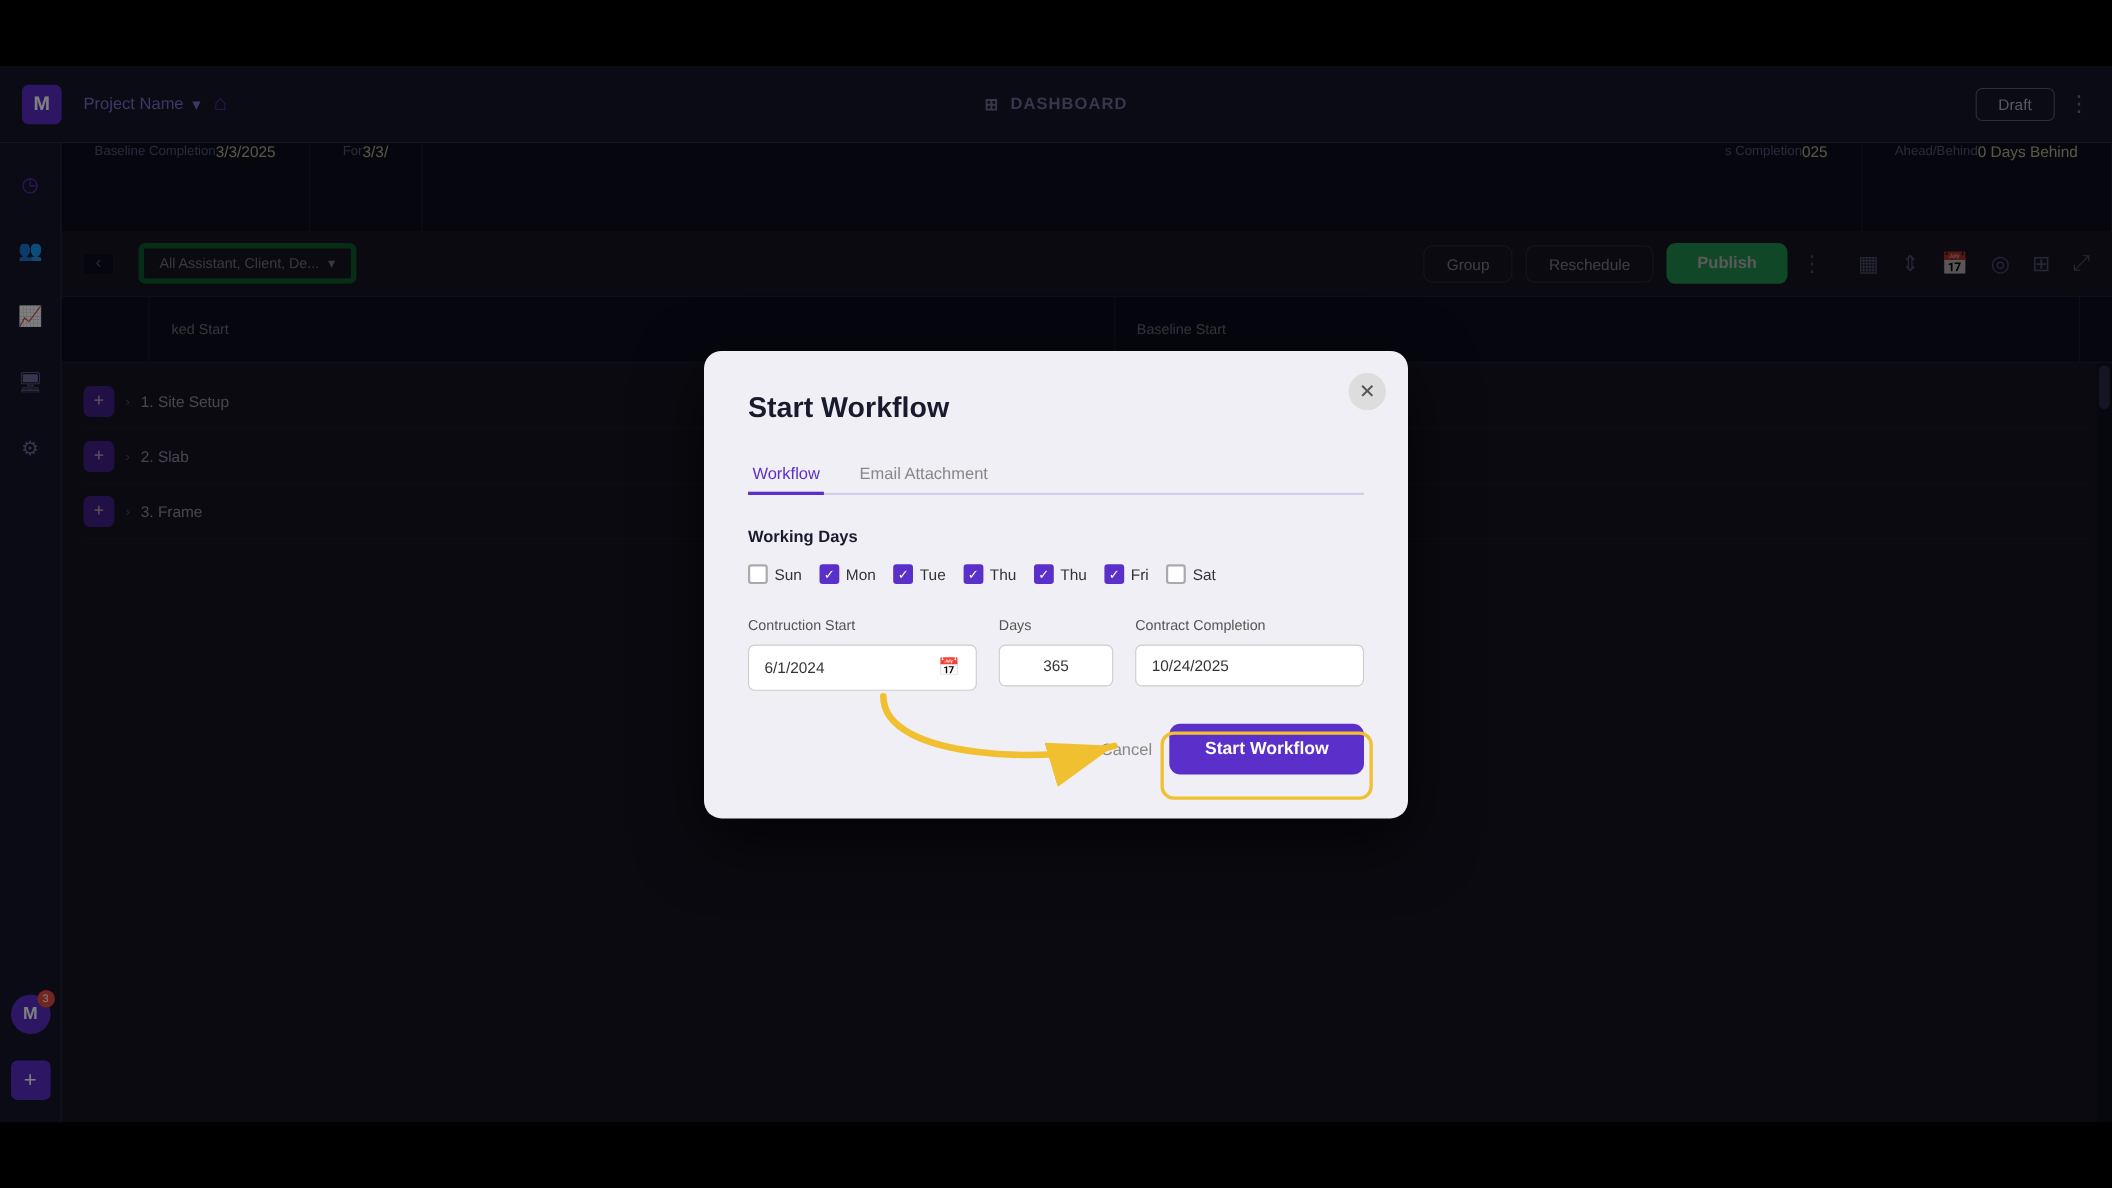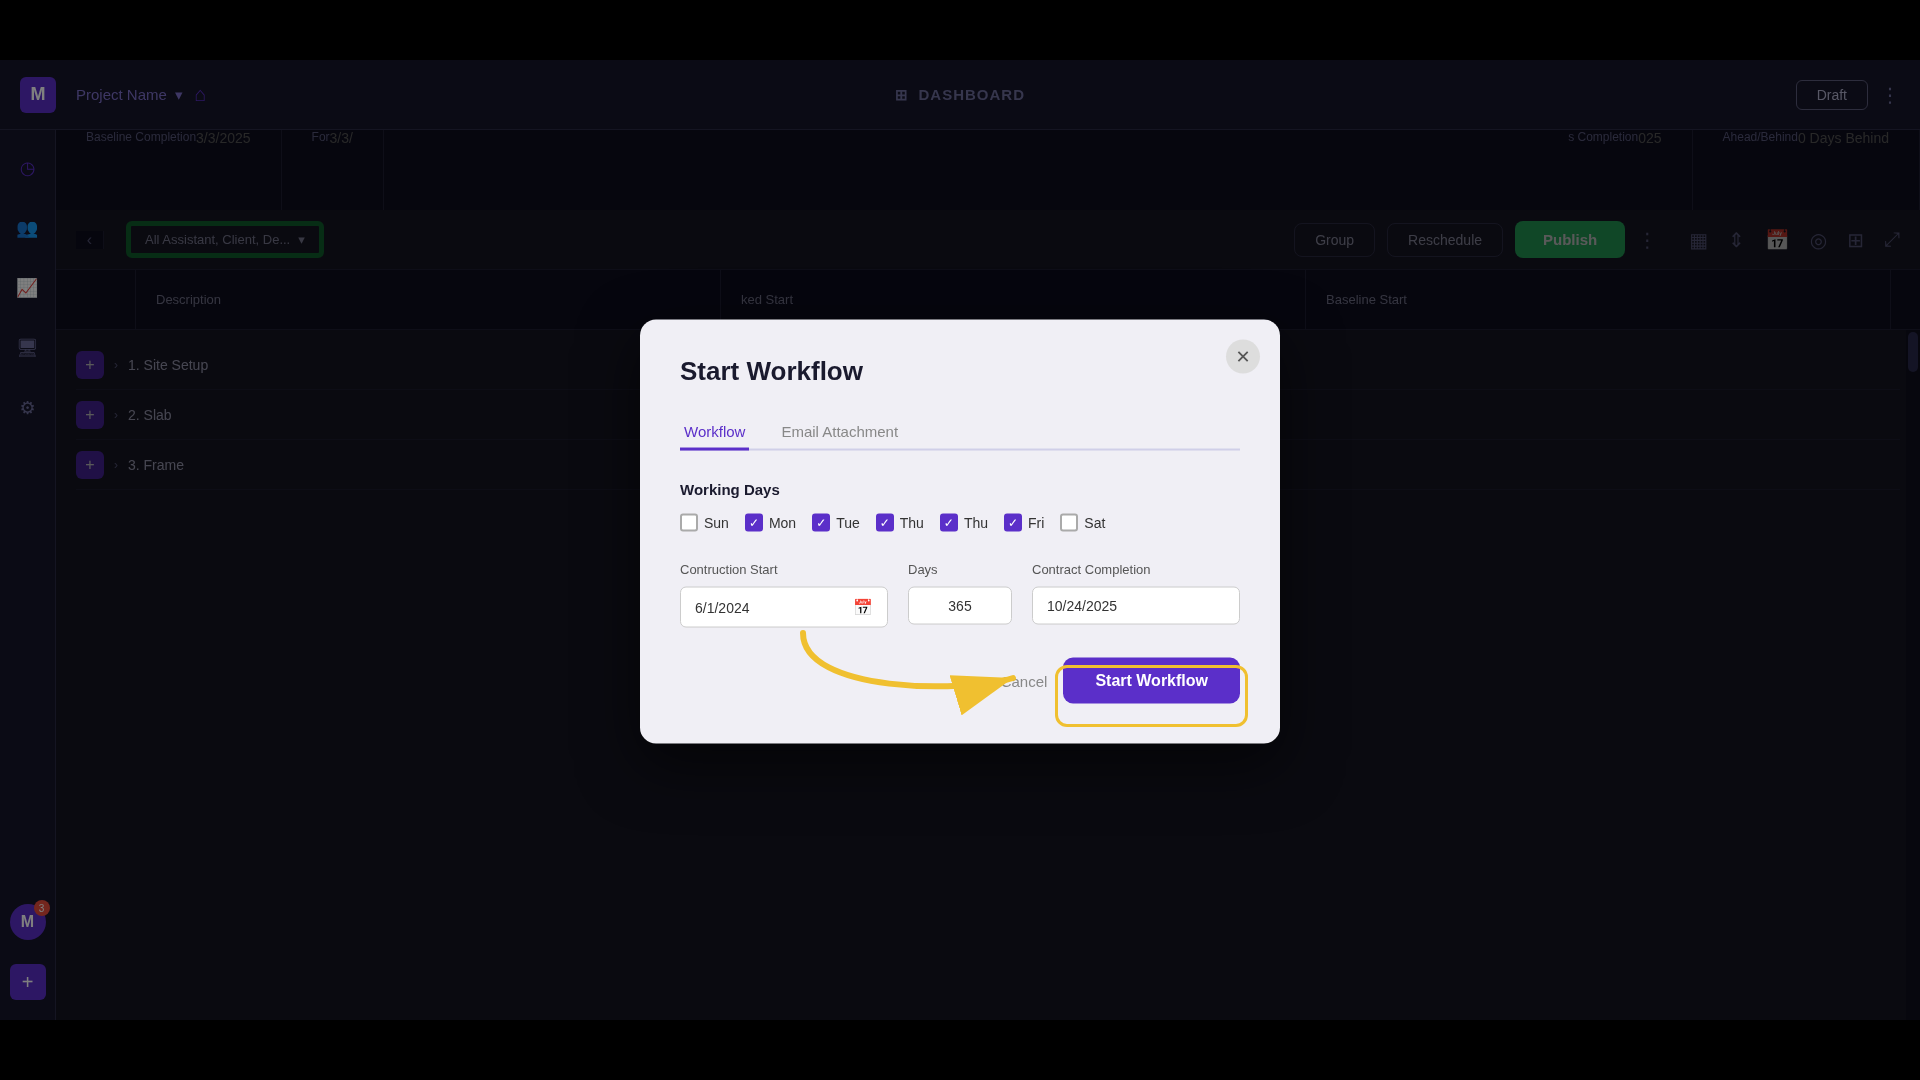--- a/index.html
+++ b/index.html
@@ -494,21 +494,21 @@
     }
 
     .band-label {
       font-size: 12px;
       color: #7878a8;
       margin-bottom: 5px;
     }
 
     .band-value {
       font-size: 14px;
-      color: #737373;
+      color: #fef9c3;
     }
   </style>
 </head>
 <body>
 
 <div class="top-bar"></div>
 
 <div class="app-content">
 
   <div class="header">
@@ -584,21 +584,20 @@
         <span>⇕</span>
         <span>📅</span>
         <span>◎</span>
         <span>⊞</span>
         <span>⤢</span>
       </div>
     </div>
 
     <div style="display:flex;background:#12122a;height:60px;align-items:center;border-bottom:1px solid #2a2a45;">
       <div style="width:80px;border-right:1px solid #2a2a45;height:100%;display:flex;align-items:center;justify-content:center;color:#9898b8;font-size:12px;"></div>
-      <div style="flex:1;padding:0 20px;border-right:1px solid #2a2a45;height:100%;display:flex;align-items:center;color:#9898b8;font-size:13px;">Description</div>
       <div style="flex:1;padding:0 20px;border-right:1px solid #2a2a45;height:100%;display:flex;align-items:center;color:#9898b8;font-size:13px;">ked Start</div>
       <div style="flex:1;padding:0 20px;height:100%;display:flex;align-items:center;color:#9898b8;font-size:13px;">Baseline Start</div>
       <div style="width:30px;height:100%;border-left:1px solid #2a2a45;"></div>
     </div>
 
     <div class="table-body">
       <div class="table-row">
         <div class="add-btn">+</div>
         <span class="chevron-right">›</span>
         <span class="row-label">1. Site Setup</span>

